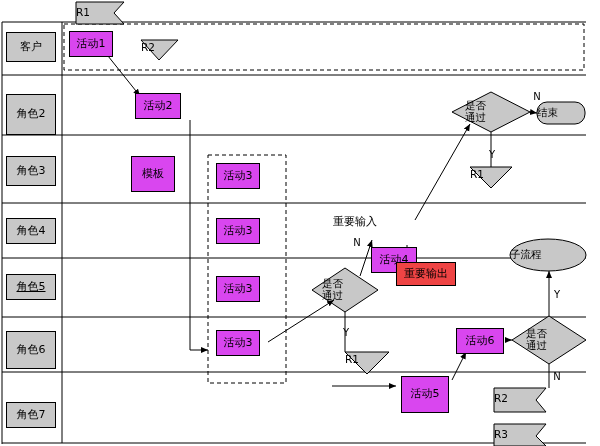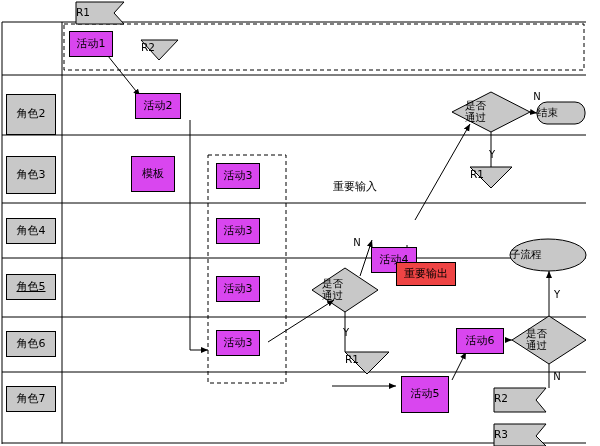--- a/index.html
+++ b/index.html
@@ -17,20 +17,21 @@
     background:#d946ef;
     border:1px solid #000;
     display:flex;align-items:center;justify-content:center;
     font-size:11px;color:#000;line-height:1.15;text-align:center;
   }
   .lane-label{background:#c8c8c8;border:1px solid #000;}
   .plain-text{
     position:absolute;background:transparent;border:none;
     font-size:11px;color:#000;display:flex;align-items:center;justify-content:center;
     white-space:nowrap;
+    margin-top:35px;
   }
   .edge-label{
     position:absolute;font-size:10px;color:#000;
     display:flex;align-items:center;justify-content:center;white-space:nowrap;
   }
   .shape-label{
     position:absolute;font-size:10.5px;color:#000;
     display:flex;align-items:center;justify-content:flex-start;
     text-align:center;line-height:1.1;white-space:pre-line;
     pointer-events:none;
@@ -111,36 +112,39 @@
       <path d="M507,340 L512,340" marker-end="url(#arrow)"></path>
 
       <path d="M549,316 L549,271" marker-end="url(#arrow)"></path>
 
       <path d="M549,364 L549,388"></path>
 
       <path d="M407,245 L407,262"></path>
     </g>
   </svg>
 
+  <div class="node lane-label" style="left:6px;top:32px;width:50px;height:30px;">
+      <span>客户</span>
+    </div>
   <div class="node lane-label" style="left:6px;top:94px;width:50px;height:41px;">
       <span>角色2</span>
     </div>
-  <div class="node lane-label" style="left:6px;top:156px;width:50px;height:38px;">
+  <div class="node lane-label" style="left:6px;top:156px;width:50px;height:30px;">
       <span>角色3</span>
     </div>
   <div class="node lane-label" style="left:6px;top:218px;width:50px;height:26px;">
       <span>角色4</span>
     </div>
   <div class="node lane-label" style="left:6px;top:274px;width:50px;height:26px;text-decoration:underline;">
       <span>角色5</span>
     </div>
-  <div class="node lane-label" style="left:6px;top:331px;width:50px;height:26px;">
+  <div class="node lane-label" style="left:6px;top:331px;width:50px;height:38px;">
       <span>角色6</span>
     </div>
-  <div class="node lane-label" style="left:6px;top:386px;width:50px;height:26px;">
+  <div class="node lane-label" style="left:6px;top:402px;width:50px;height:26px;">
       <span>角色7</span>
     </div>
 
   <div class="node" style="left:69px;top:31px;width:44px;height:26px;">
       <span>活动1</span>
     </div>
   <div class="node" style="left:135px;top:93px;width:46px;height:26px;">
       <span>活动2</span>
     </div>
   <div class="node" style="left:131px;top:156px;width:44px;height:36px;">

